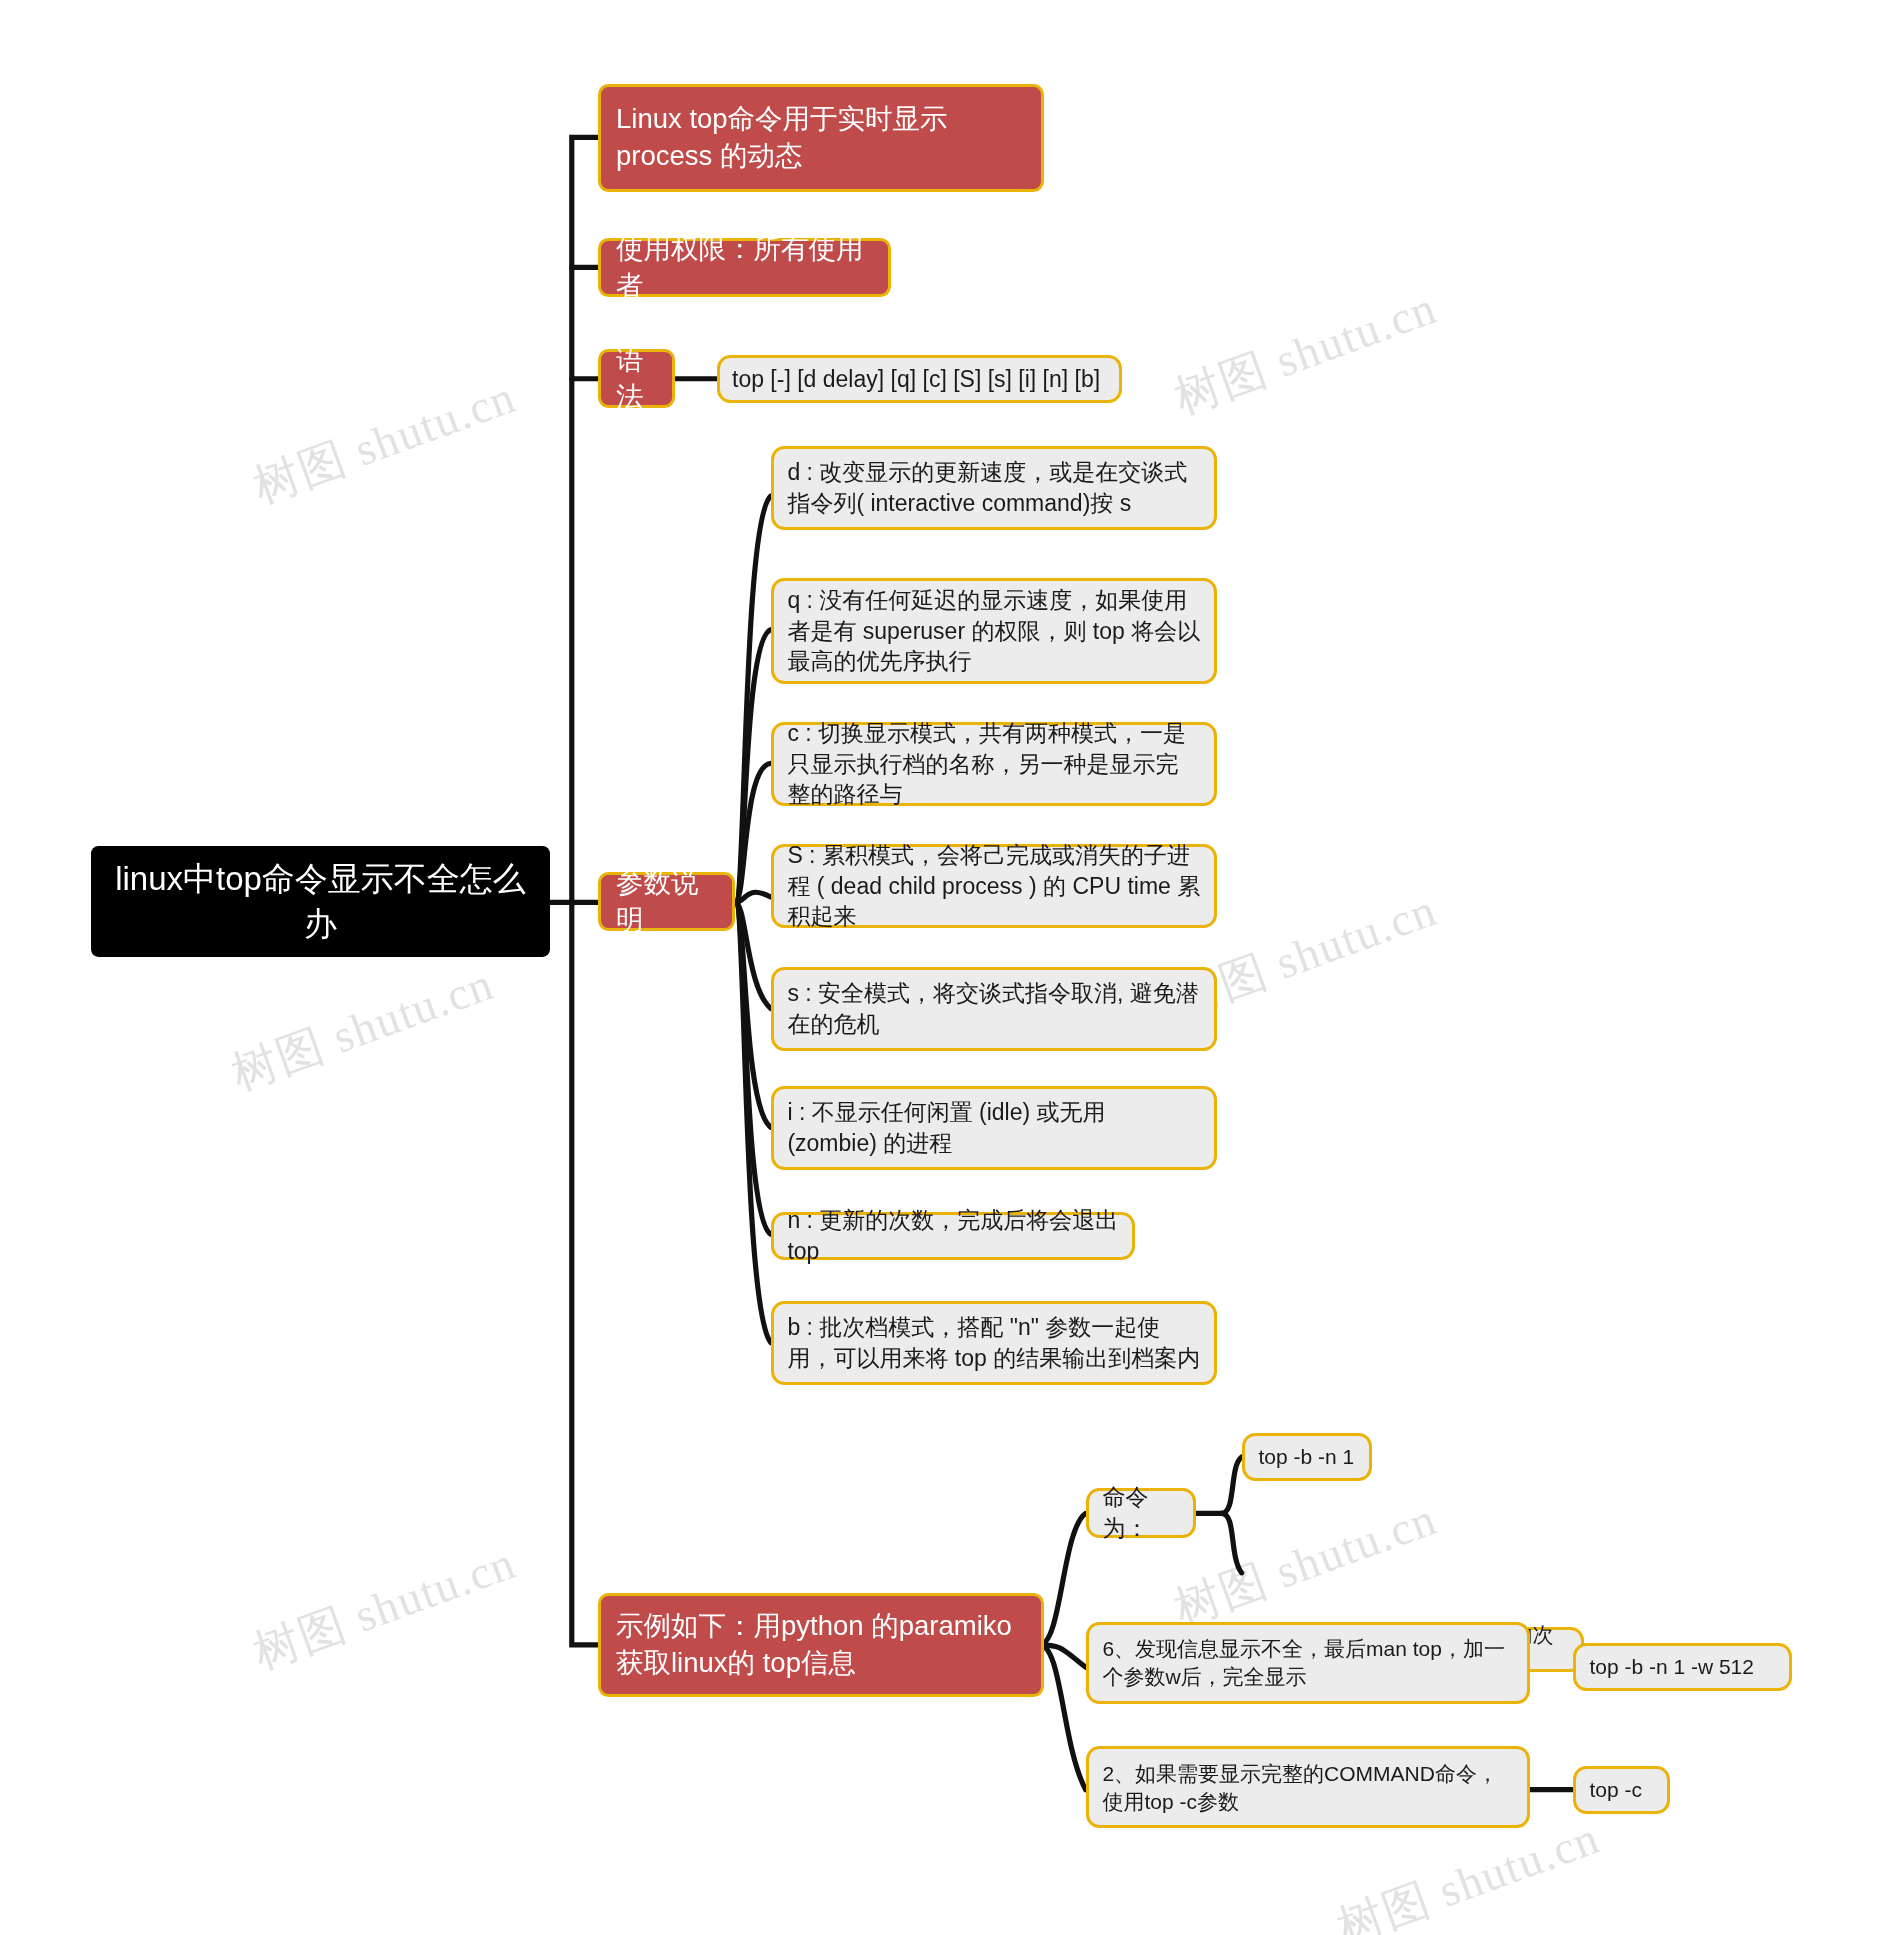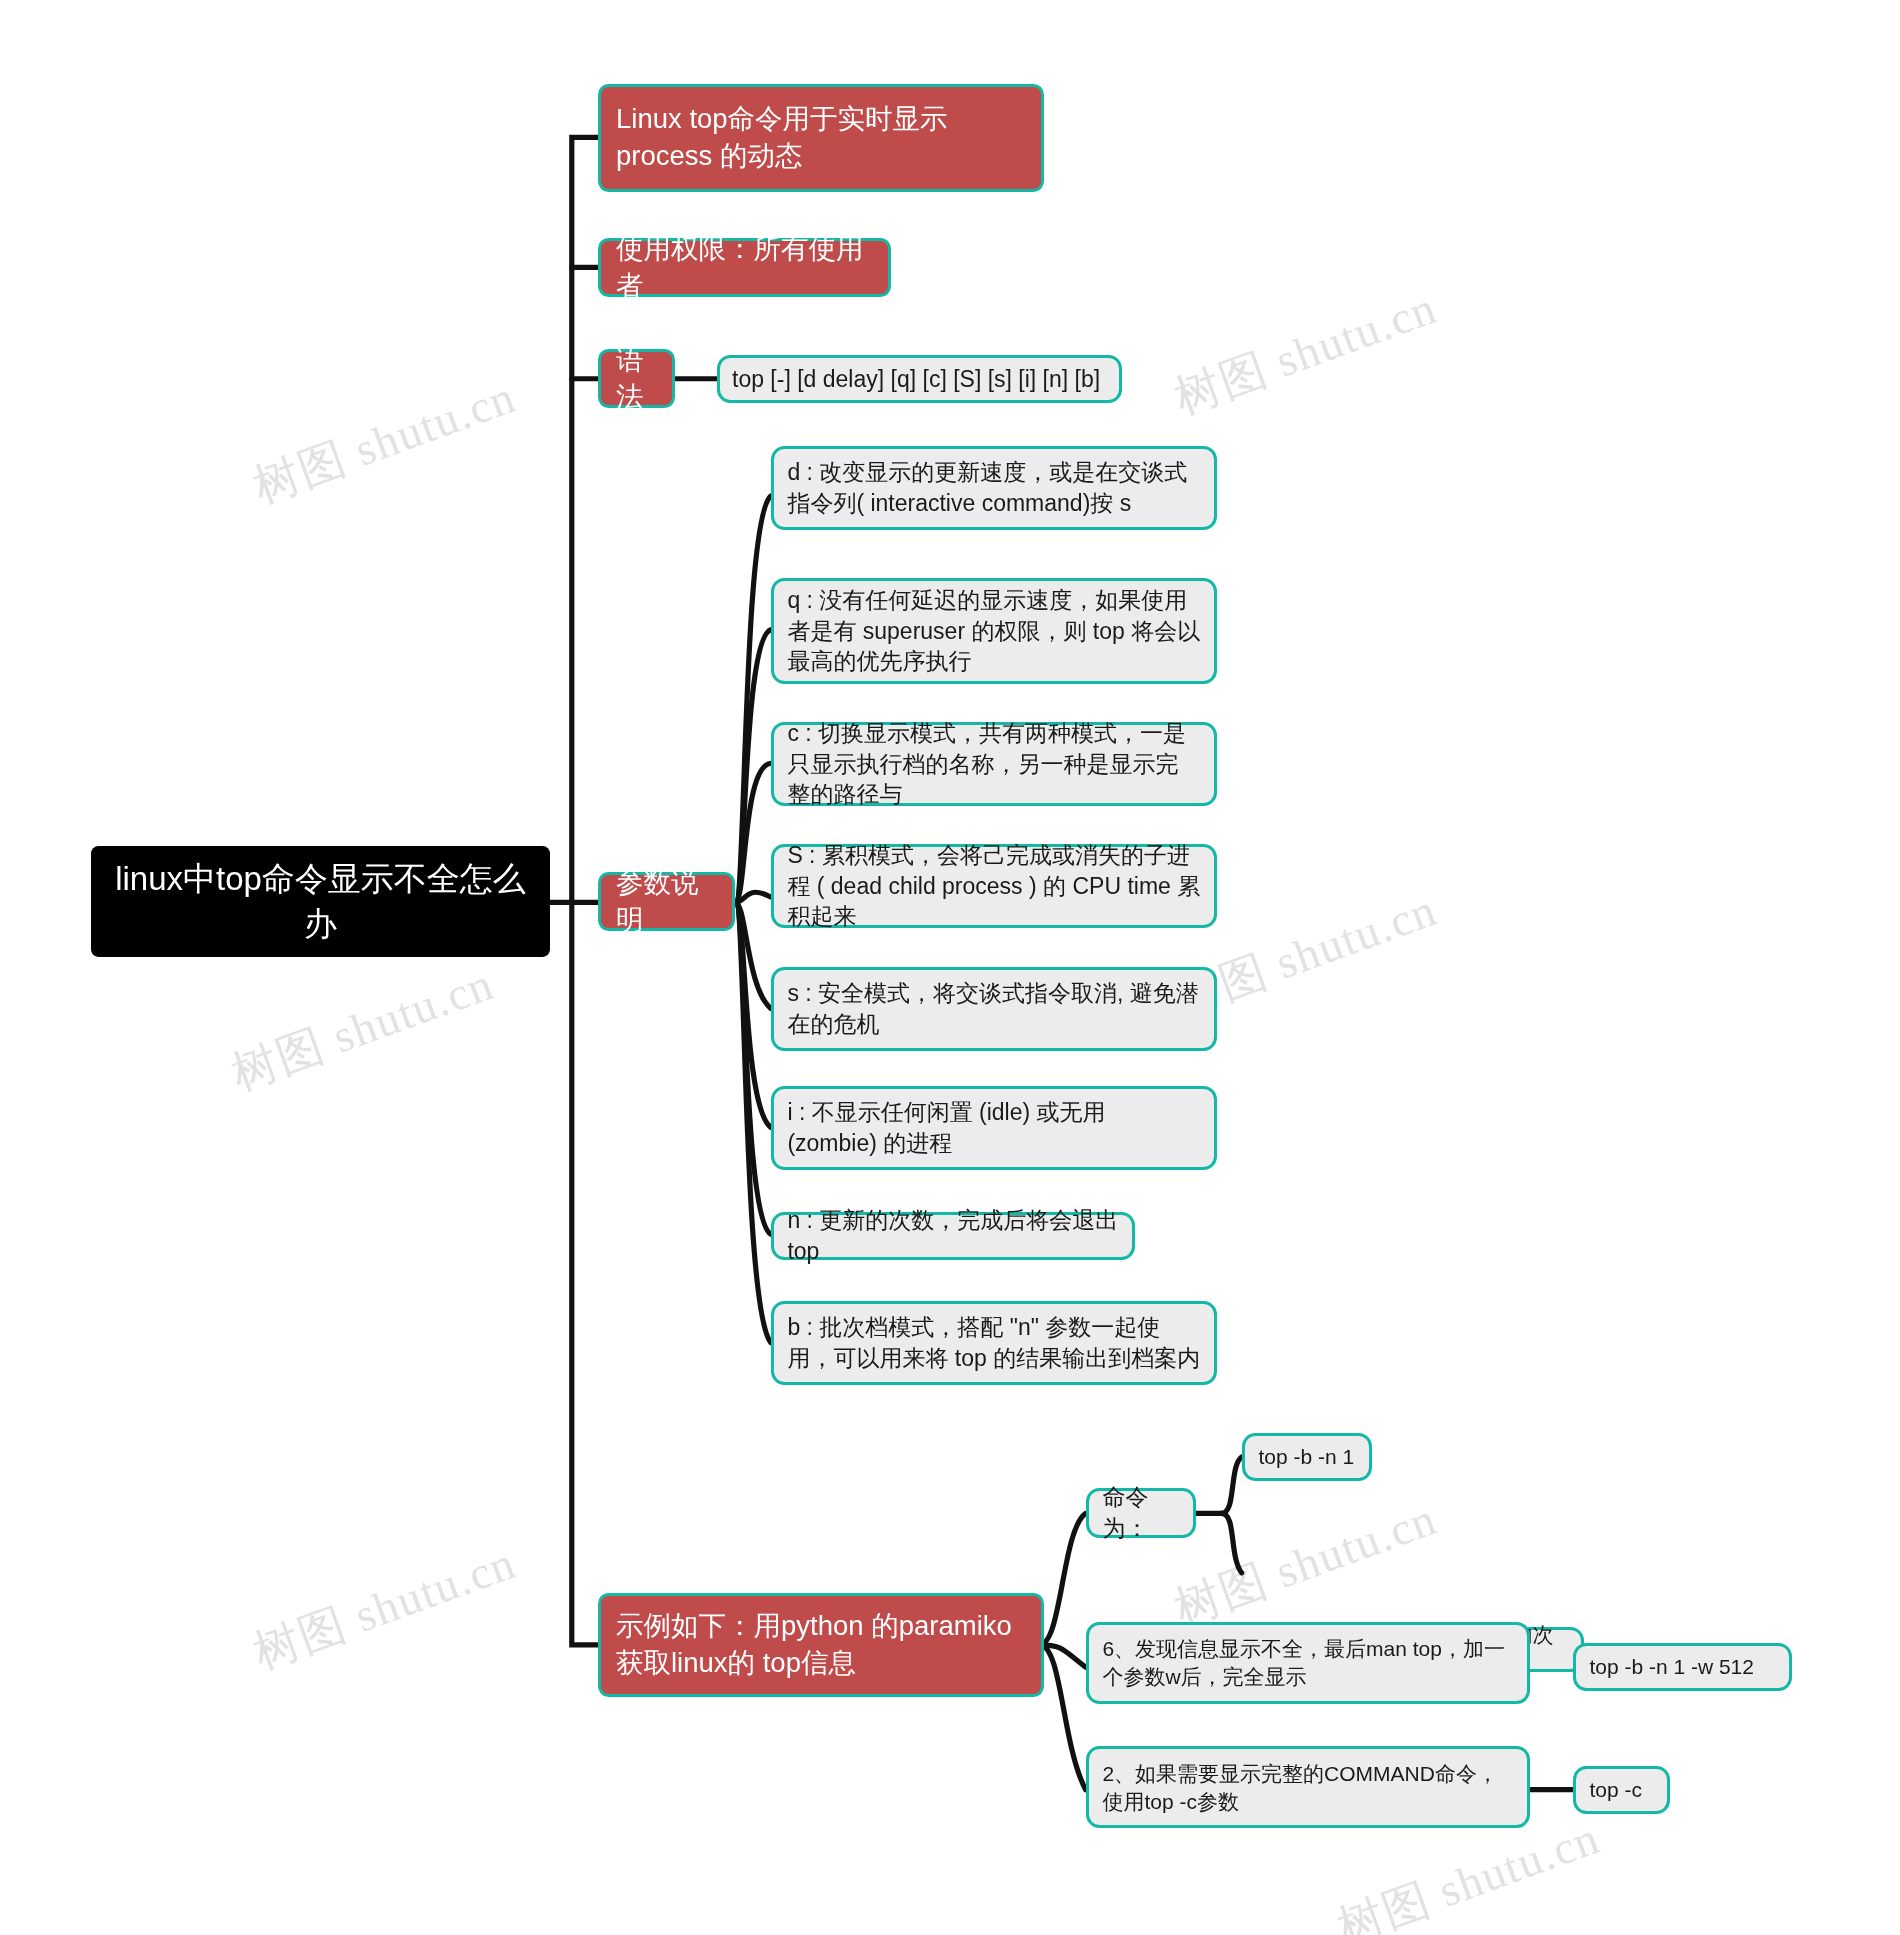--- a/index.html
+++ b/index.html
@@ -49,21 +49,21 @@
     width: 1901px; height: 1936px;
     z-index: 2;
   }
 
   .node {
     position: absolute;
     box-sizing: border-box;
     display: flex;
     align-items: center;
     border-radius: 12px;
-    border: 3px solid #14b8a6;
+    border: 3px solid #eab308;
     line-height: 1.34;
     word-break: break-word;
   }
 
   .node-root {
     background: #000000;
     color: #ffffff;
     border: none;
     border-radius: 7.4px;
     font-size: 33px;

